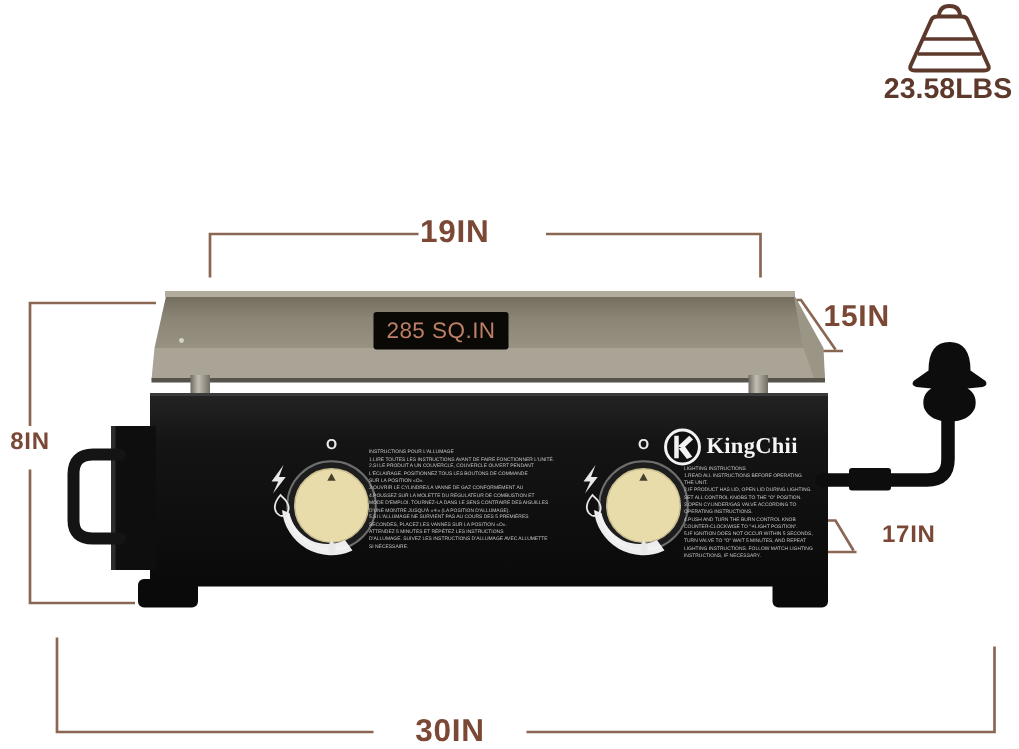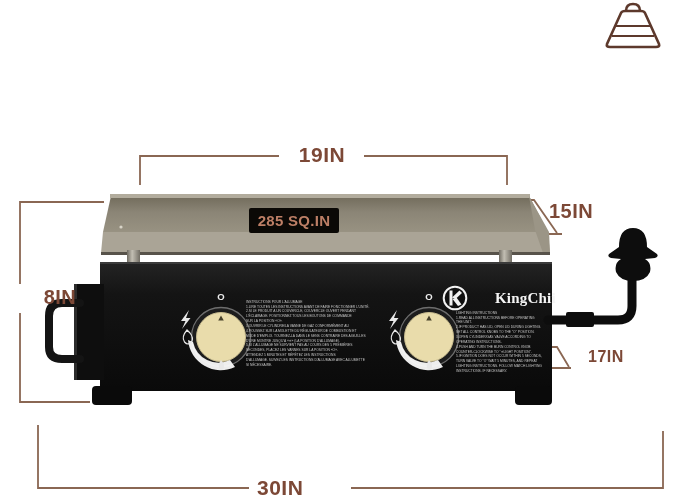--- a/index.html
+++ b/index.html
@@ -1,32 +1,32 @@
 <!DOCTYPE html>
 <html><head>
 <meta charset="utf-8">
 <style>
   html,body{margin:0;padding:0;background:#fff;}
   .stage{position:relative;width:679px;height:499px;background:#ffffff;overflow:hidden;
          font-family:"Liberation Sans",sans-serif;}
   .stage svg{position:absolute;left:0;top:0;}
   .lbl{position:absolute;color:#7c4836;font-weight:bold;letter-spacing:.5px;}
   .lbl-weight{left:586px;top:49px;width:92px;text-align:center;font-size:19px;color:#5d392c;letter-spacing:0;}
-  .lbl-19{left:280px;top:143px;width:84px;text-align:center;font-size:21px;}
-  .lbl-8{left:1px;top:286px;width:38px;text-align:center;font-size:20px;padding-left:40px;}
+  .lbl-19{left:280px;top:143px;width:84px;text-align:left;font-size:21px;}
+  .lbl-8{left:1px;top:286px;width:38px;text-align:center;font-size:16px;}
   .lbl-15{left:549px;top:200px;width:50px;font-size:20px;}
   .lbl-17{left:588px;top:348px;width:50px;font-size:16px;}
-  .lbl-30{left:257px;top:476px;width:86px;text-align:left;font-size:21px;}
+  .lbl-30{left:257px;top:476px;width:86px;text-align:center;font-size:21px;}
   .badge{position:absolute;left:249px;top:208px;width:90px;height:25px;background:#0b0906;
-         border-radius:2px;color:#bd7f66;font-weight:bold;font-size:15px;text-align:center;
+         border-radius:2px;color:#bd7f66;font-weight:normal;font-size:15px;text-align:center;
          line-height:25px;letter-spacing:.3px;}
   .knob-o{position:absolute;width:16px;text-align:center;font-size:9.5px;font-weight:bold;color:#ececec;}
   .knob-o.left{left:213px;top:291px;}
   .knob-o.right{left:421px;top:291px;}
-  .brand{position:absolute;left:495px;top:290px;font-family:"Liberation Serif",serif;
+  .brand{position:absolute;left:471px;top:290px;font-family:"Liberation Serif",serif;
          font-size:15px;font-weight:600;color:#f5f5f5;letter-spacing:.2px;}
   .instr{position:absolute;color:#c6c6c6;font-size:6.6px;line-height:1.47;white-space:pre-line;
          transform:scale(.5);transform-origin:0 0;}
   .instr.fr{left:246px;top:299px;width:254px;}
   .instr.en{left:456px;top:310px;width:210px;}
 </style>
 </head>
 <body>
 
 <div class="stage">
@@ -120,20 +120,21 @@
 
     <g>
       <path d="M548,320 H618 Q632,320 632,306 V272" fill="none" stroke="#0d0d0d" stroke-width="9" stroke-linecap="round"></path>
       <rect x="566" y="312" width="28" height="15" rx="2" fill="#0d0d0d"></rect>
     </g>
     <path d="M619,247 Q619,228 633,228 Q647,228 647,247 L657,254 Q659,257 655,258 L645,259
              Q652,263 650,272 Q646,281 633,281 Q620,281 616,272 Q614,263 621,259 L611,258
              Q607,257 609,254 Z" fill="#0d0d0d"></path>
   </svg>
 
+  <div class="lbl lbl-weight">23.58LBS</div>
   <div class="lbl lbl-19">19IN</div>
   <div class="badge">285 SQ.IN</div>
   <div class="lbl lbl-8">8IN</div>
   <div class="lbl lbl-15">15IN</div>
   <div class="lbl lbl-17">17IN</div>
   <div class="lbl lbl-30">30IN</div>
 
   <div class="knob-o left">O</div>
   <div class="knob-o right">O</div>
 

